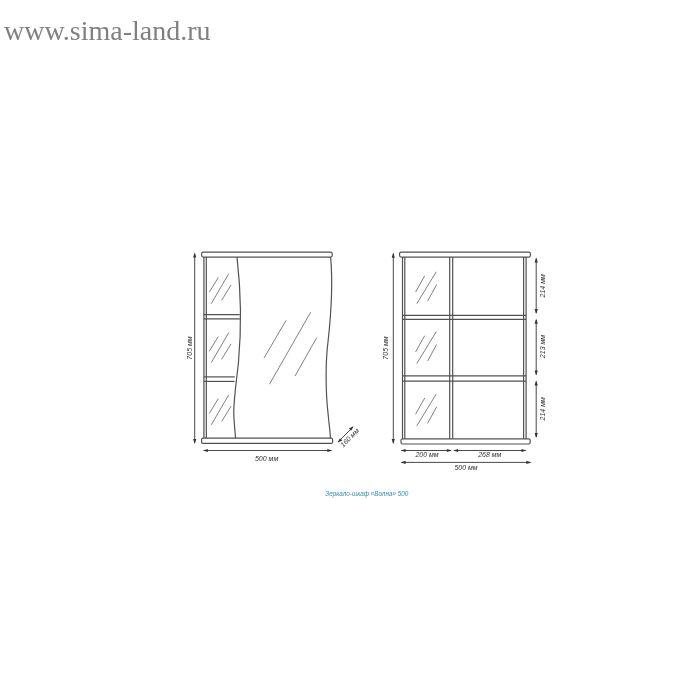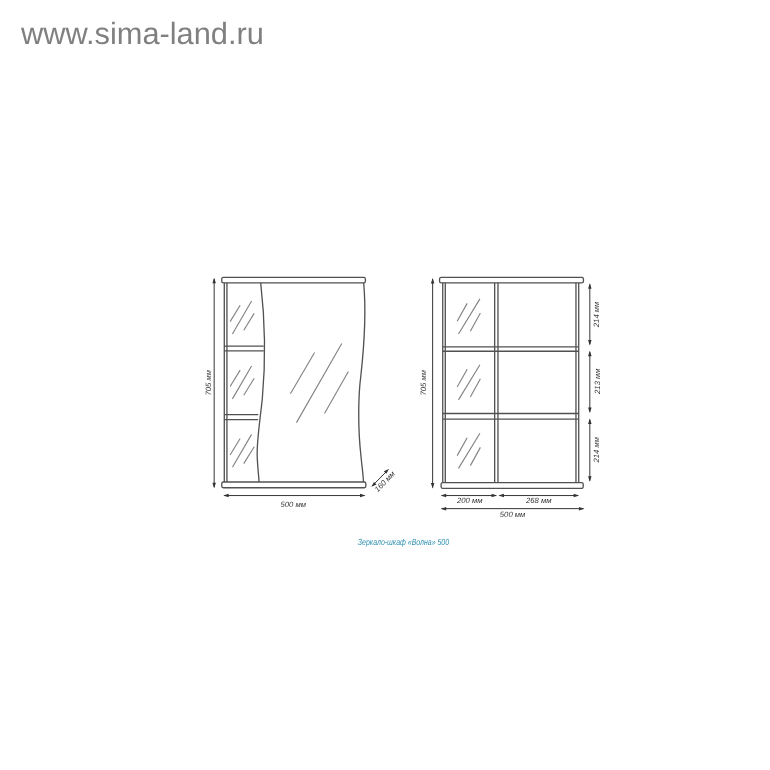--- a/index.html
+++ b/index.html
@@ -1,16 +1,16 @@
 <!DOCTYPE html>
 <html><head>
 <meta charset="utf-8">
 <style>
   html,body{margin:0;padding:0;background:#ffffff;width:700px;height:700px;overflow:hidden;}
-  #logo{position:absolute;left:19px;top:14.6px;font-family:Liberation Sans, sans-serif;
+  #logo{position:absolute;left:4px;top:14.6px;font-family:Liberation Serif, serif;
         font-size:28px;color:#808080;letter-spacing:0px;filter:blur(0.45px);}
   svg{position:absolute;left:0;top:0;filter:blur(0.32px);}
   text.dim{font-family:"Liberation Sans",sans-serif;font-style:italic;font-size:7px;fill:#333;}
 </style>
 </head>
 <body>
 <div id="logo">www.sima-land.ru</div>
 <svg width="700" height="700" viewBox="0 0 700 700">
 
   <g stroke="#515151" stroke-width="1.2" fill="none">

